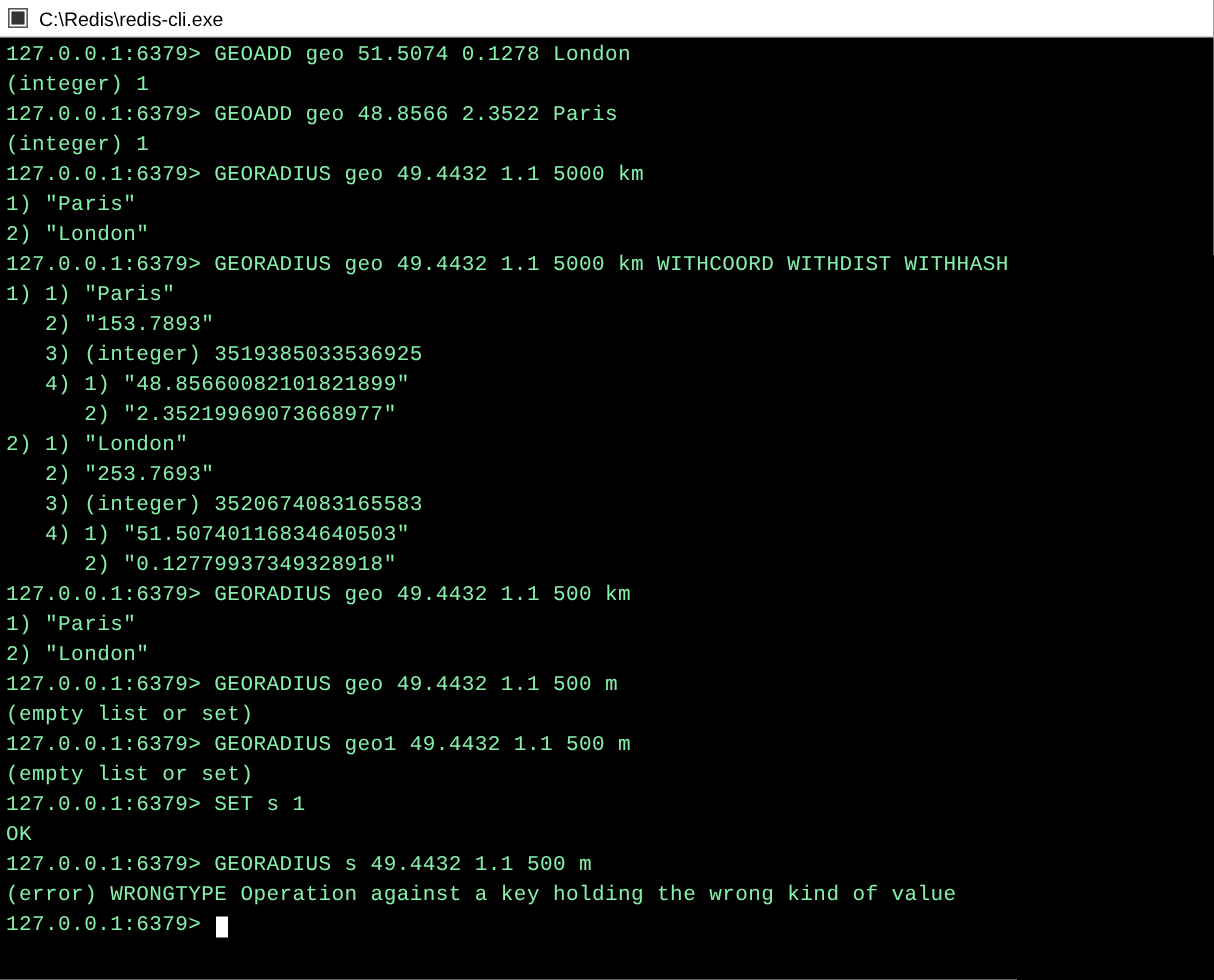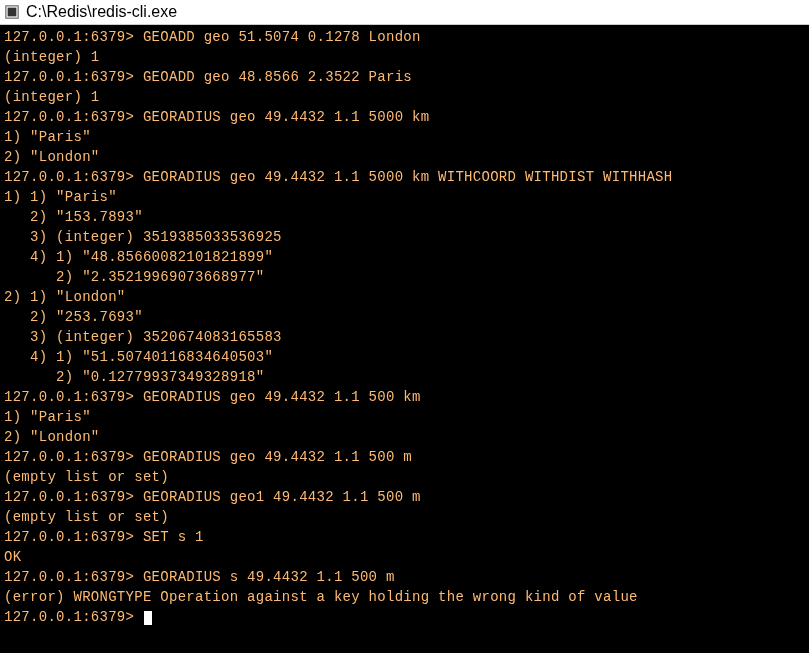--- a/index.html
+++ b/index.html
@@ -22,38 +22,38 @@
       flex-direction: column;
     }
     .title-bar {
       background: #ffffff;
       border-bottom: 1px solid #ccc;
       height: 24px;
       display: flex;
       align-items: center;
       padding: 12px 4px;
       font-family: 'Segoe UI', Tahoma, sans-serif;
-      font-size: 16px;
+      font-size: 13px;
       color: #000;
     }
     .title-icon {
       width: 16px;
       height: 16px;
       margin-right: 6px;
       display: flex;
       align-items: center;
       justify-content: center;
     }
     .title-icon svg {
       width: 14px;
       height: 14px;
     }
     .terminal {
       background: #000000;
-      color: #fdba74;
+      color: #86efac;
       flex: 1;
       padding: 2px 4px;
       white-space: pre;
       line-height: 1.43;
       overflow: hidden;
       letter-spacing: 0.02em;
     }
     .line {
       display: block;
     }

